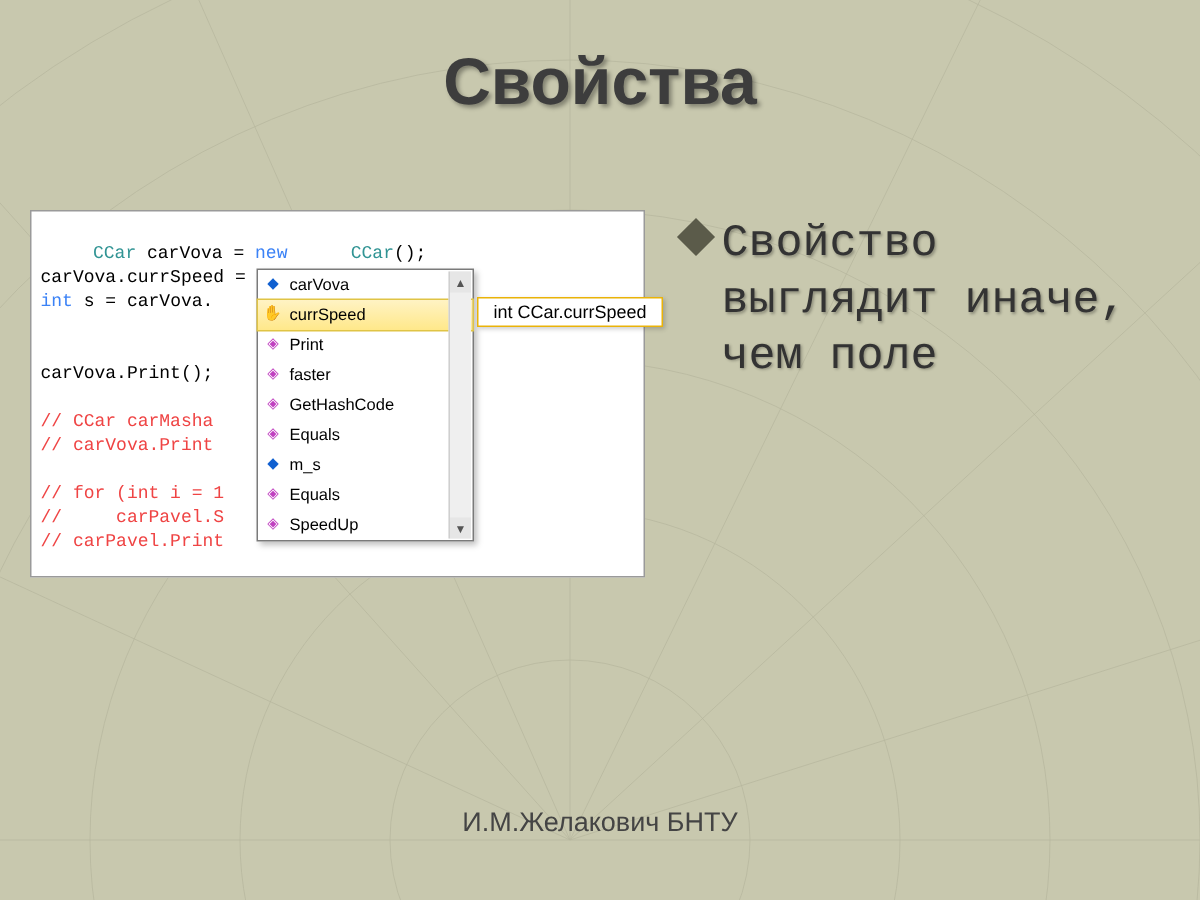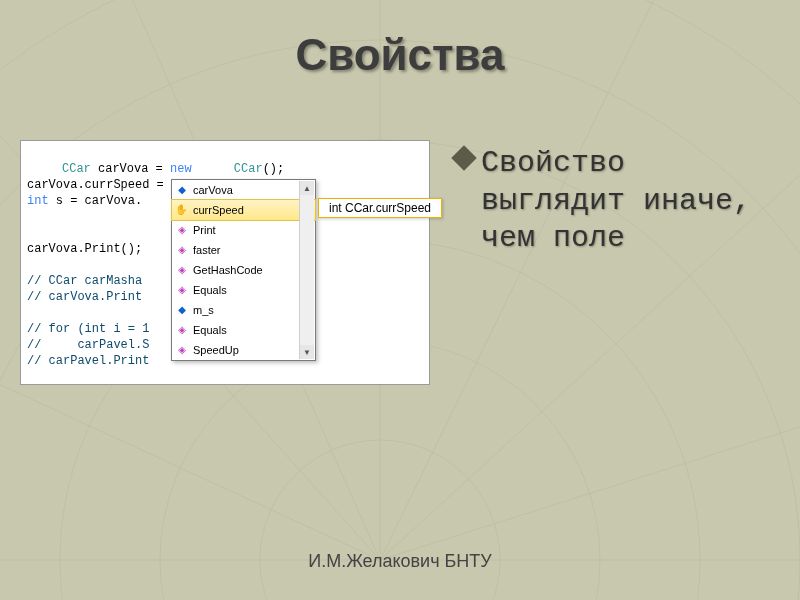--- a/index.html
+++ b/index.html
@@ -57,21 +57,21 @@
     margin-top: 4px;
     width: 18px;
     height: 18px;
     background: #5b5b4a;
     transform: rotate(45deg);
   }
   .bullet-textwrap { flex: 1 1 auto; font-family: Liberation Mono, monospace; }
 
   .footer {
     position: absolute;
-    bottom: 28px;
+    bottom: 41px;
     width: 100%;
     text-align: center;
     font-size: 18px;
     color: #444;
   }
 
   
   .code-panel {
     position: absolute;
     left: 20px;
@@ -85,21 +85,21 @@
     font-size: 12px;
     color: #000;
   }
   .code-lines {
     padding: 4px 6px 0 6px;
     white-space: pre;
     line-height: 16px;
   }
   .tok-type  { color: #319494; margin-left: 35px; }
   .tok-key   { color: #3b82f6; }
-  .tok-comm  { color: #0c4a6e; }
+  .tok-comm  { color: #ef4444; }
 
   
   .intellisense {
     position: absolute;
     left: 150px;
     top: 38px;
     width: 145px;
     background: #fff;
     border: 1px solid #7a7a7a;
     box-shadow: 2px 2px 4px rgba(0,0,0,0.25);

